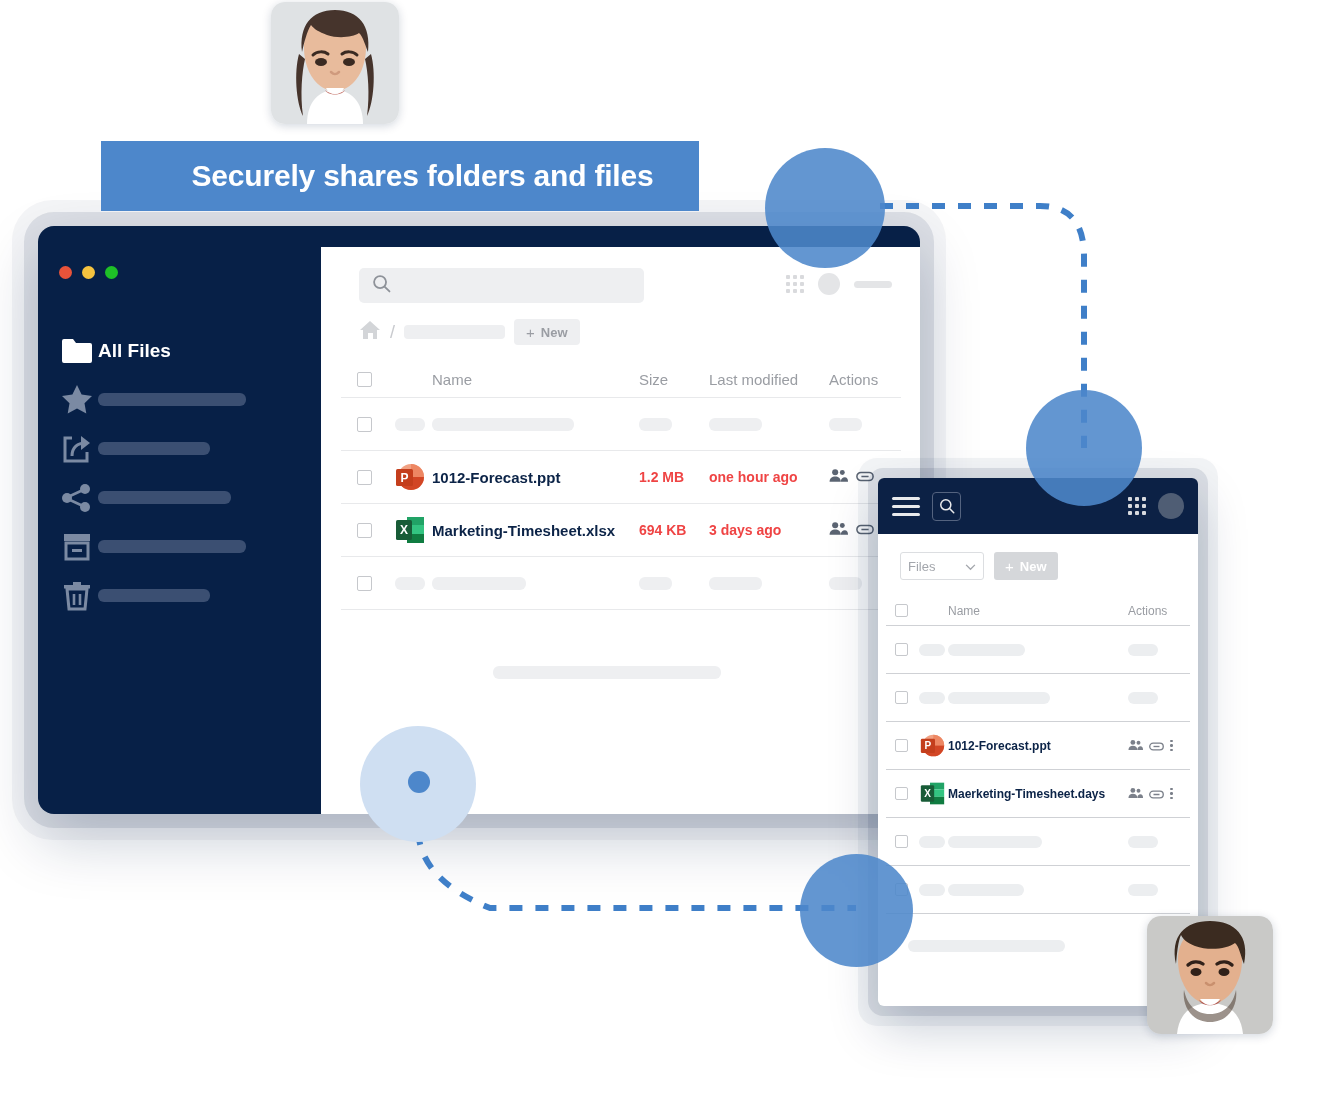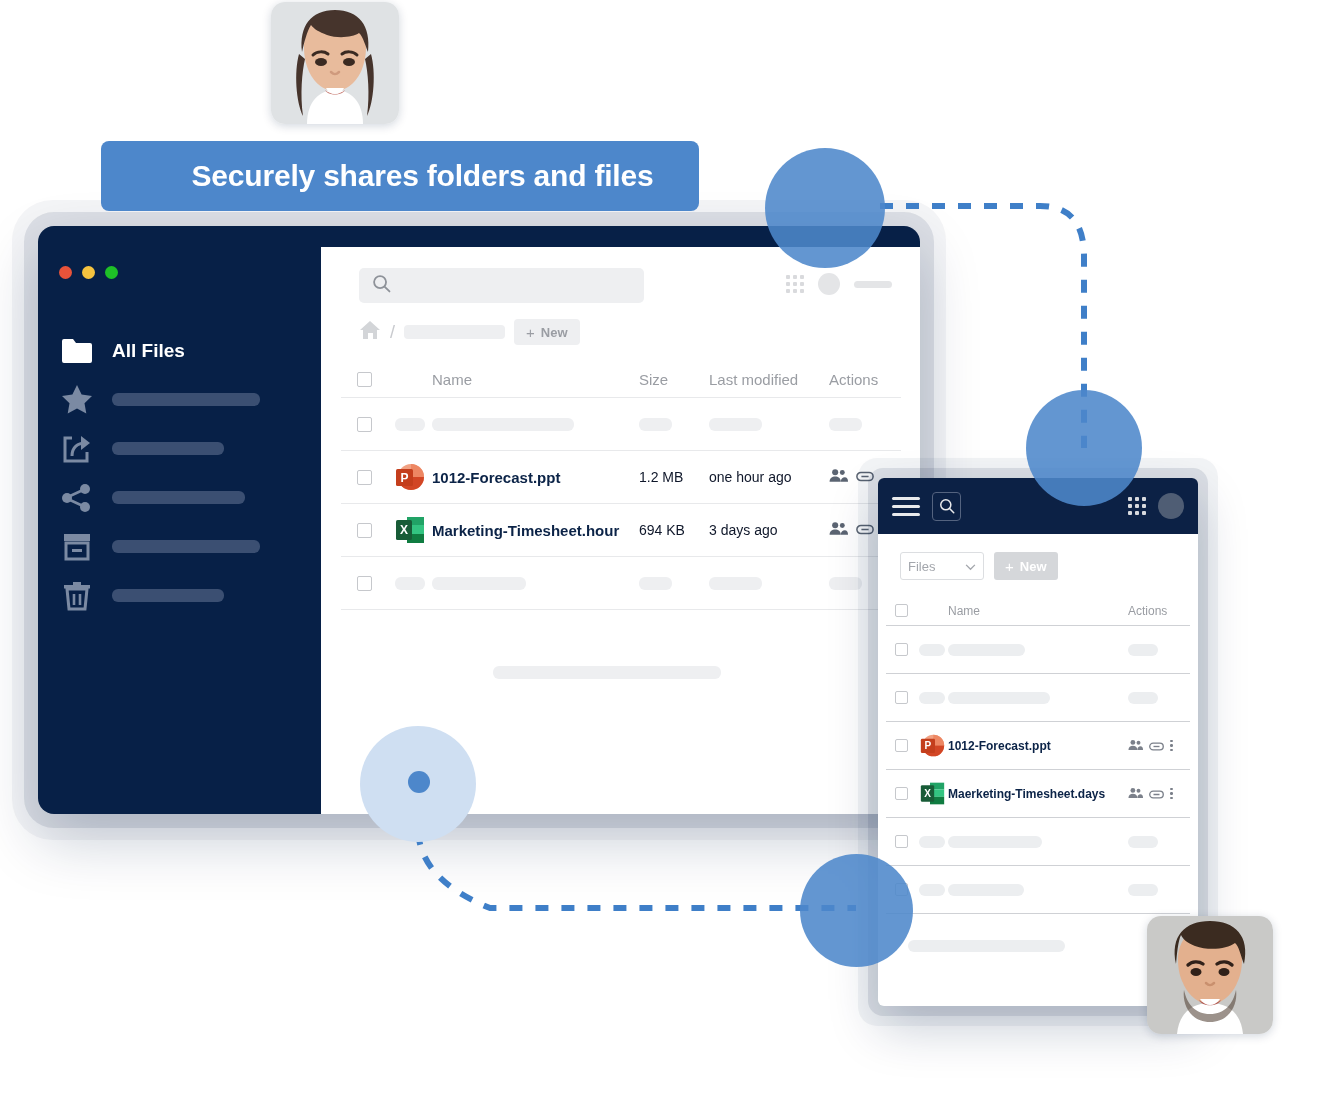--- a/index.html
+++ b/index.html
@@ -15,21 +15,21 @@
     overflow: hidden;
     background: #ffffff;
   }
 
   
   .callout {
     position: absolute;
     display: flex;
     align-items: center;
     justify-content: center;
-    border-radius: 8px;
+    border-radius: 0;
     color: #ffffff;
     font-weight: 700;
     letter-spacing: -0.2px;
     z-index: 60;
     padding-left: 45px;
   }
   #callout-top {
     left: 101px; top: 141px;
     width: 598px; height: 70px;
     background: #4d87cb;
@@ -116,21 +116,21 @@
   }
   .tl-dot { width: 13px; height: 13px; border-radius: 50%; }
   .tl-red { background: #e8533a; }
   .tl-yellow { background: #f5c33f; }
   .tl-green { background: #1ec027; }
 
   #sidebar-nav { position: absolute; left: 22px; top: 100px; width: 250px; }
   .nav-row {
     display: flex; align-items: center;
     height: 49px;
-    gap: 18px;
+    gap: 4px;
   }
   .nav-icon { width: 34px; height: 34px; flex: 0 0 34px; display:flex; align-items:center; justify-content:center; }
   .nav-icon svg { display:block; }
   .nav-label { color: #ffffff; font-size: 19px; font-weight: 600; }
   .nav-bar {
     height: 13px;
     border-radius: 6px;
     background: #3b4f72;
   }
   .w1 { width: 148px; } .w2 { width: 112px; } .w3 { width: 133px; }
@@ -199,21 +199,21 @@
   .c-size  { width: 70px; flex: 0 0 70px; }
   .c-mod   { width: 120px; flex: 0 0 120px; }
   .c-act   { width: 72px; flex: 0 0 72px; display: flex; align-items: center; gap: 8px; }
   .chk {
     width: 15px; height: 15px;
     border: 1.5px solid #c6c8cc;
     border-radius: 2px;
     background: #fff;
   }
   .cell-txt { color: #0b2347; font-size: 15px; font-weight: 700; }
-  .cell-meta { color: #0f172a; font-size: 14px; font-weight: 400; }
+  .cell-meta { color: #ef4444; font-size: 14px; font-weight: 700; }
   .sk { height: 13px; border-radius: 6px; background: #eeeff1; }
   .sk-sm { width: 30px; }
   .sk-name-a { width: 142px; }
   .sk-name-b { width: 94px; }
   .sk-size { width: 33px; }
   .sk-mod  { width: 53px; }
   .sk-act  { width: 33px; }
   #dt-footer-bar {
     position: absolute;
     left: 172px; top: 419px;
@@ -513,21 +513,21 @@
             </span>
           <span class="c-icon">
             <svg width="30" height="30" viewBox="0 0 30 30">
               <rect x="12" y="2" width="17" height="8" fill="#21a366"></rect>
               <rect x="12" y="10" width="17" height="9" fill="#33c481"></rect>
               <rect x="12" y="19" width="17" height="9" fill="#107c41"></rect>
               <rect x="1" y="5" width="16" height="20" rx="1.6" fill="#185c37"></rect>
               <text x="9" y="19" font-family="'Liberation Sans',sans-serif" font-size="12" font-weight="700" fill="#ffffff" text-anchor="middle">X</text>
             </svg>
           </span>
-          <span class="c-name cell-txt">Marketing-Timesheet.hour</span>
+          <span class="c-name cell-txt">Marketing-Timesheet.xlsx</span>
           <span class="c-size cell-meta">694 KB</span>
           <span class="c-mod cell-meta">3 days ago</span>
           <span class="c-act">
             <span>
               <svg width="19" height="15" viewBox="0 0 20 15">
                 <circle cx="6.5" cy="4" r="3.2" fill="#5b6472"></circle>
                 <circle cx="14" cy="4.4" r="2.6" fill="#5b6472"></circle>
                 <path d="M0.6 14c0-3.4 2.7-5.4 5.9-5.4s5.9 2 5.9 5.4z" fill="#5b6472"></path>
                 <path d="M12.4 14c0-3 1.9-4.7 4.2-4.7S20 11 20 14z" fill="#5b6472"></path>
               </svg>

